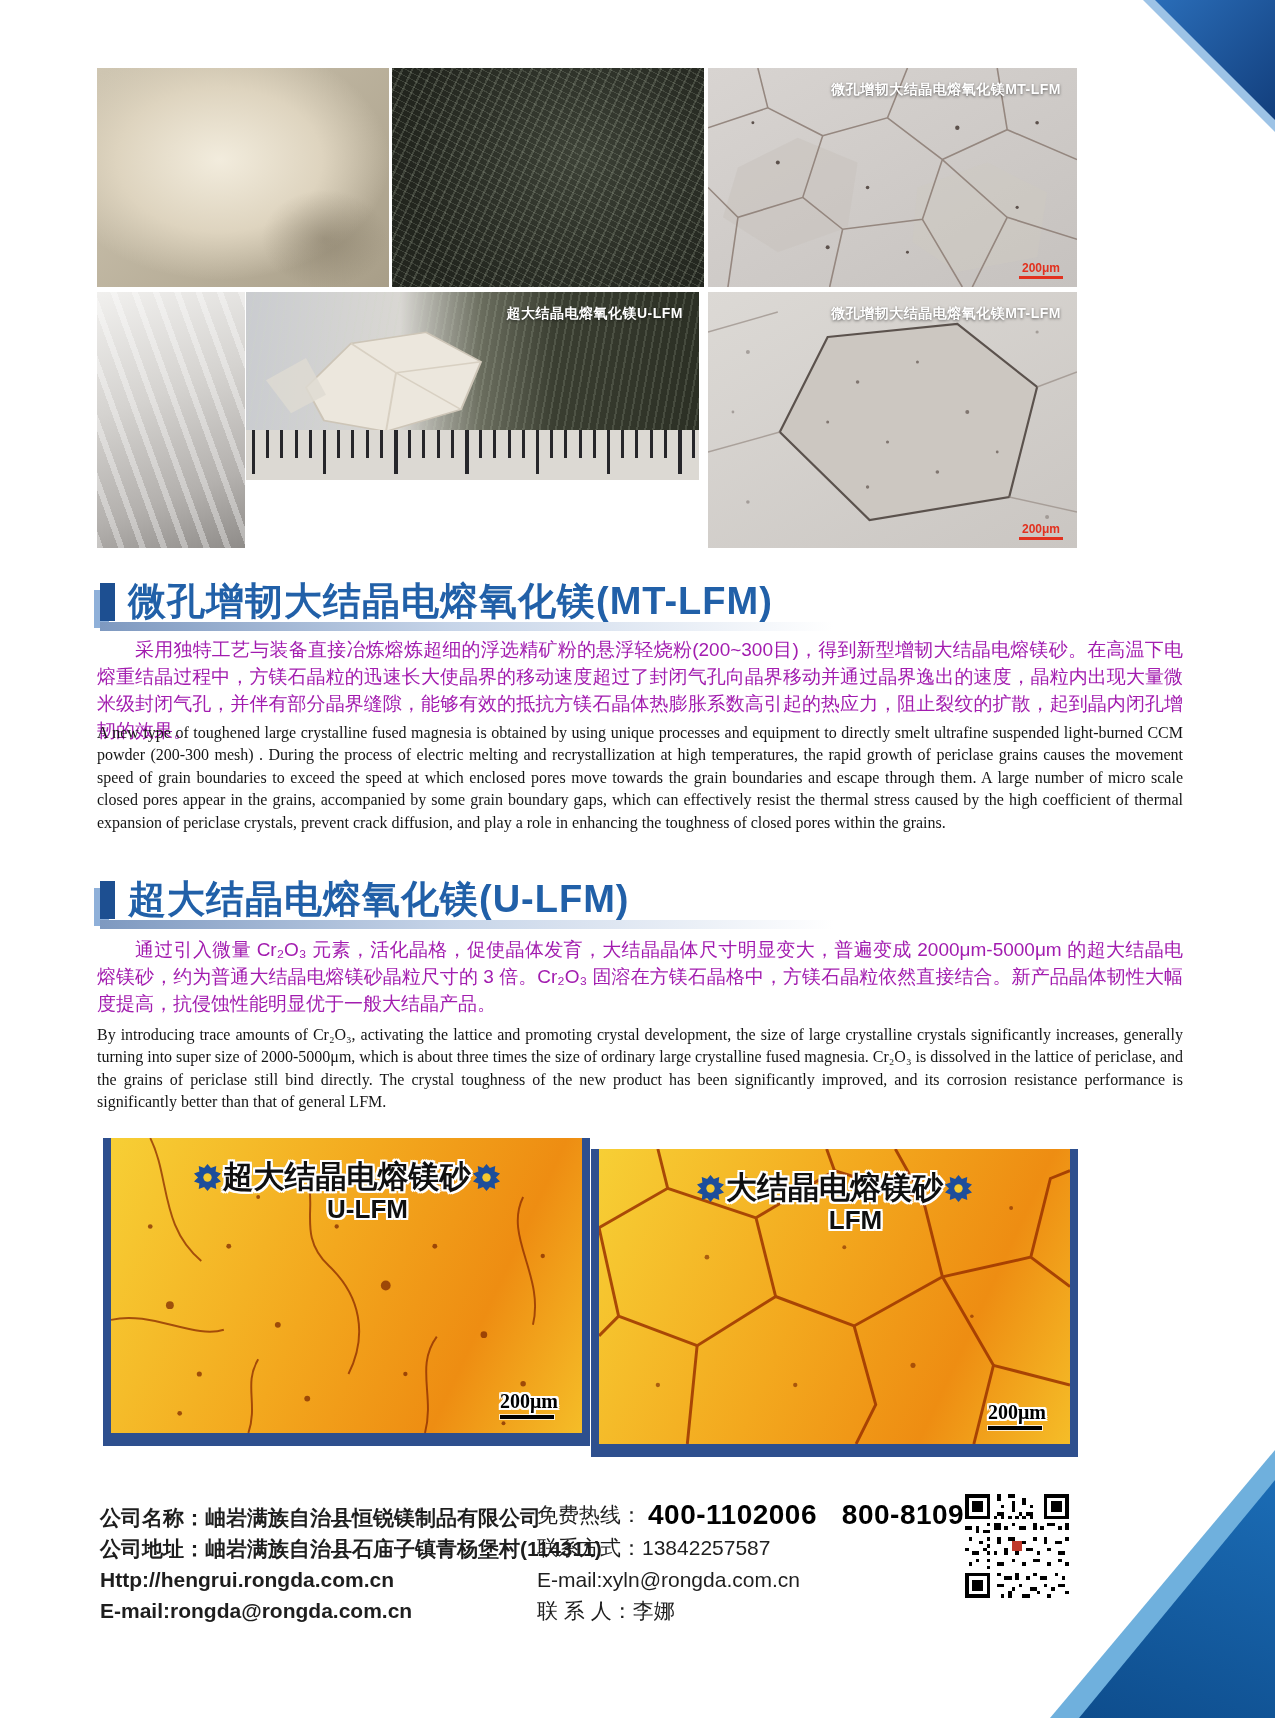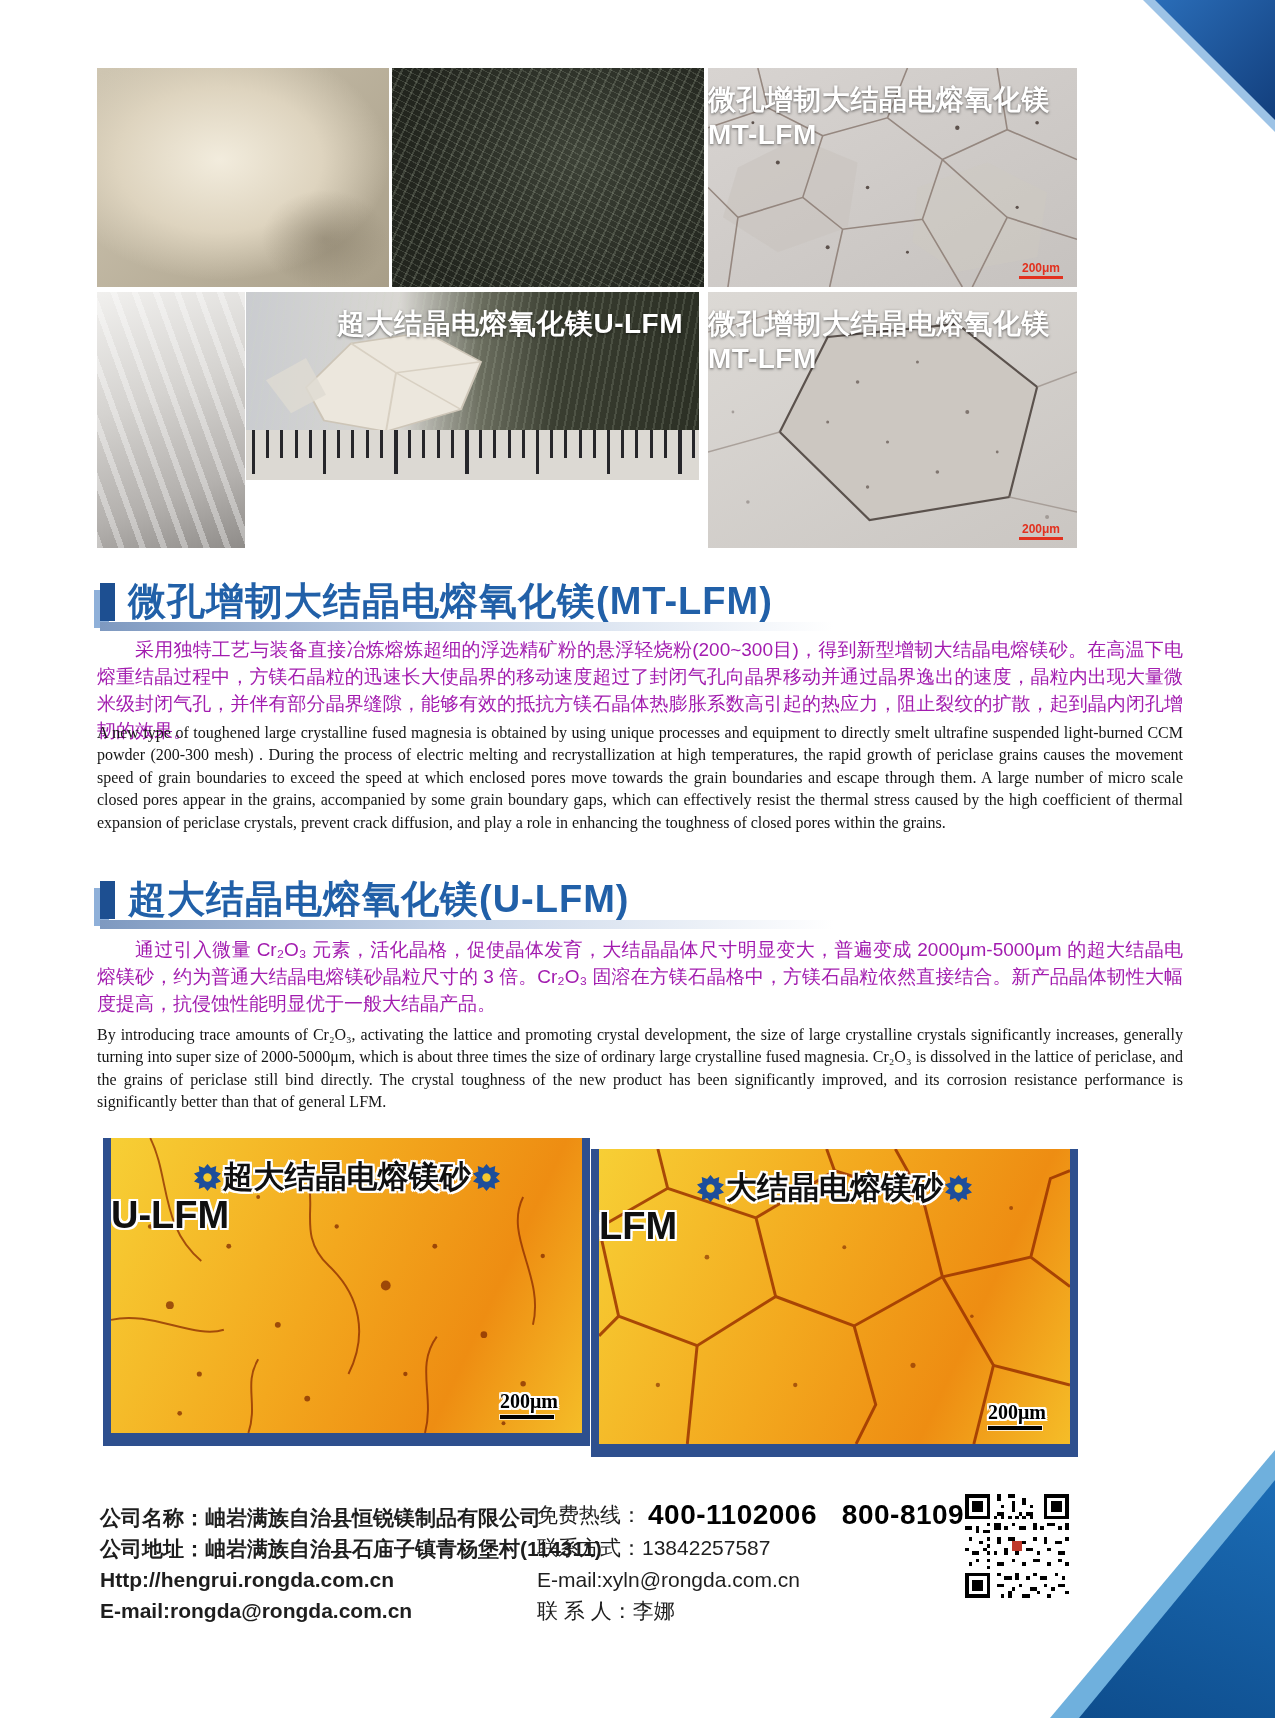--- a/index.html
+++ b/index.html
@@ -36,21 +36,21 @@
     background:
       repeating-linear-gradient(70deg, rgba(255,255,255,.35) 0 6px, transparent 6px 20px),
       linear-gradient(160deg,#f1f0ee,#d5d3d0 40%,#b4b1ae 75%,#8f8c89);}
   #p5{left:246px;top:292px;width:453px;height:188px;
     background:
       repeating-linear-gradient(100deg, rgba(205,215,195,.15) 0 2px, transparent 2px 8px),
       linear-gradient(to right,#caccd0 0%,#d9d7d3 34%,#6a6d5e 52%,#3a3e31 68%,#2b2f24 100%);}
   #p6{left:708px;top:292px;width:369px;height:256px;
     background:linear-gradient(150deg,#dcd9d5,#cac6c2);}
   .photo-label{position:absolute;top:13px;right:16px;color:#fff;font-weight:bold;
-    font-size:28px;text-shadow:0 1px 3px rgba(0,0,0,.55);letter-spacing:.5px;}
+    font-size:14px;text-shadow:0 1px 3px rgba(0,0,0,.55);letter-spacing:.5px;}
   .scale-red{position:absolute;right:14px;bottom:8px;color:#e2311f;font-size:12px;
     font-weight:bold;border-bottom:3px solid #e2311f;padding:0 3px 1px;line-height:13px;}
   .ruler{position:absolute;left:0;right:0;bottom:0;height:50px;background:#dcd9d3;}
   .ruler::before{content:'';position:absolute;left:6px;right:0;top:0;height:55%;
     background:repeating-linear-gradient(to right,#26262a 0 3px,transparent 3px 14.2px);}
   .ruler::after{content:'';position:absolute;left:6px;right:0;top:0;height:88%;
     background:repeating-linear-gradient(to right,#26262a 0 3.5px,transparent 3.5px 71px);}
 
   
   .sec-head{position:absolute;left:100px;display:flex;align-items:center;gap:13px;}
@@ -69,22 +69,22 @@
   .fig{position:absolute;top:1138px;width:471px;height:295px;
     border:8px solid #2e4f8e;border-top:0;border-bottom-width:13px;overflow:hidden;}
   .fig-tex{position:absolute;inset:0;
     background:linear-gradient(115deg,#f7cf35,#f3a81e 45%,#ee8d12 75%,#f5bd28);}
   .fig svg.tex{position:absolute;inset:0;width:100%;height:100%;}
   .outline{text-shadow:-2px -2px 0 #fff,2px -2px 0 #fff,-2px 2px 0 #fff,2px 2px 0 #fff,
     0 -2px 0 #fff,0 2px 0 #fff,-2px 0 0 #fff,2px 0 0 #fff;}
   .fig-title-row{position:absolute;top:18px;left:0;width:100%;display:flex;
     justify-content:center;align-items:center;gap:2px;}
   .fig-title{font-size:31px;font-weight:bold;color:#101010;}
-  .fig-code{position:absolute;top:56px;left:0;width:100%;text-align:left;
-    font-size:38px;font-weight:bold;color:#101010;}
+  .fig-code{position:absolute;top:56px;left:0;width:100%;text-align:center;
+    font-size:26px;font-weight:bold;color:#101010;padding-left:21px;}
   .fig-scale{position:absolute;right:24px;bottom:14px;text-align:center;}
   .fig-scale-label{font-size:20px;font-weight:bold;color:#000;font-family:"Liberation Serif", serif;}
   .fig-scale-line{width:54px;height:4px;background:#000;margin-top:2px;box-shadow:0 0 0 1px rgba(255,255,255,.8);}
   .gear{width:27px;height:27px;flex:0 0 auto;}
 
   
   .contact-left{position:absolute;left:100px;top:1502px;font-size:21px;color:#1e1e1e;font-weight:bold;}
   .contact-left div{line-height:31px;white-space:pre;}
   .contact-mid{position:absolute;left:537px;top:1498px;font-size:21px;color:#1e1e1e;}
   .contact-mid .row{line-height:31.5px;white-space:pre;}

